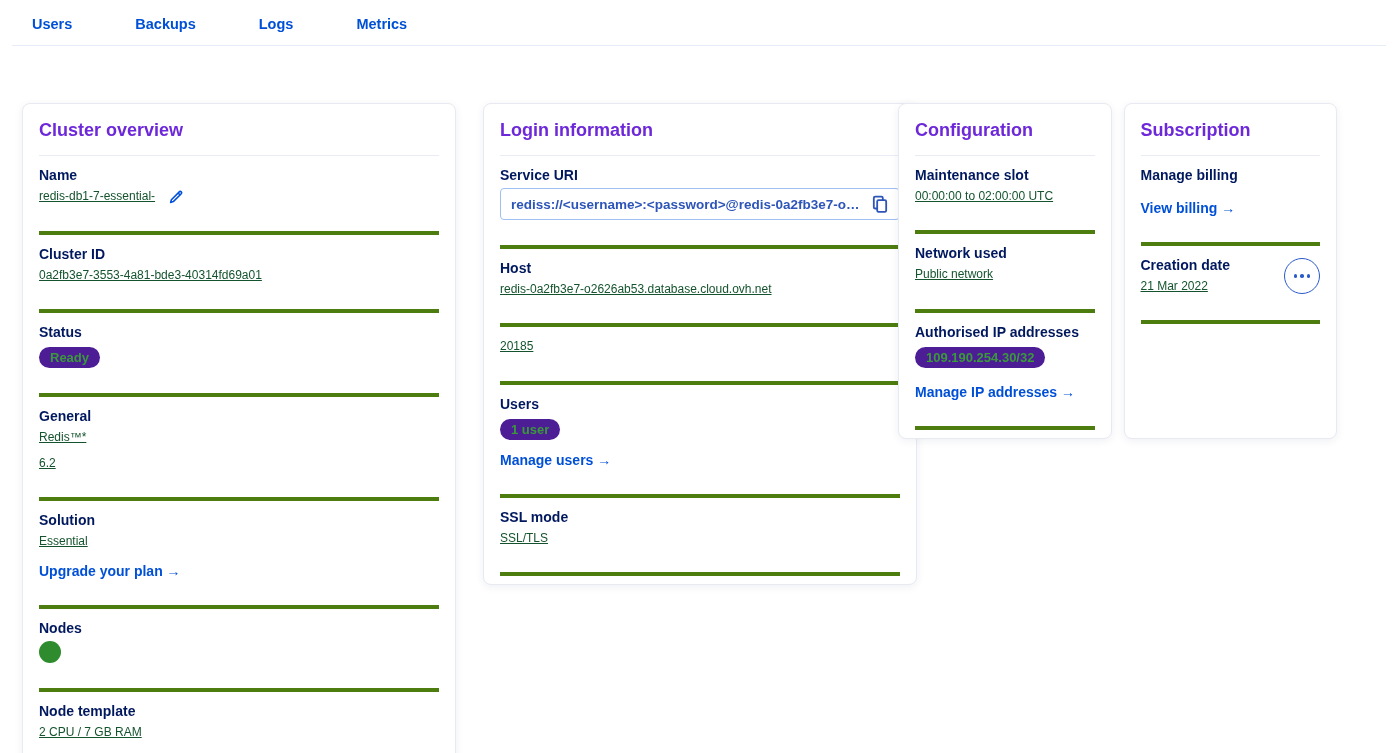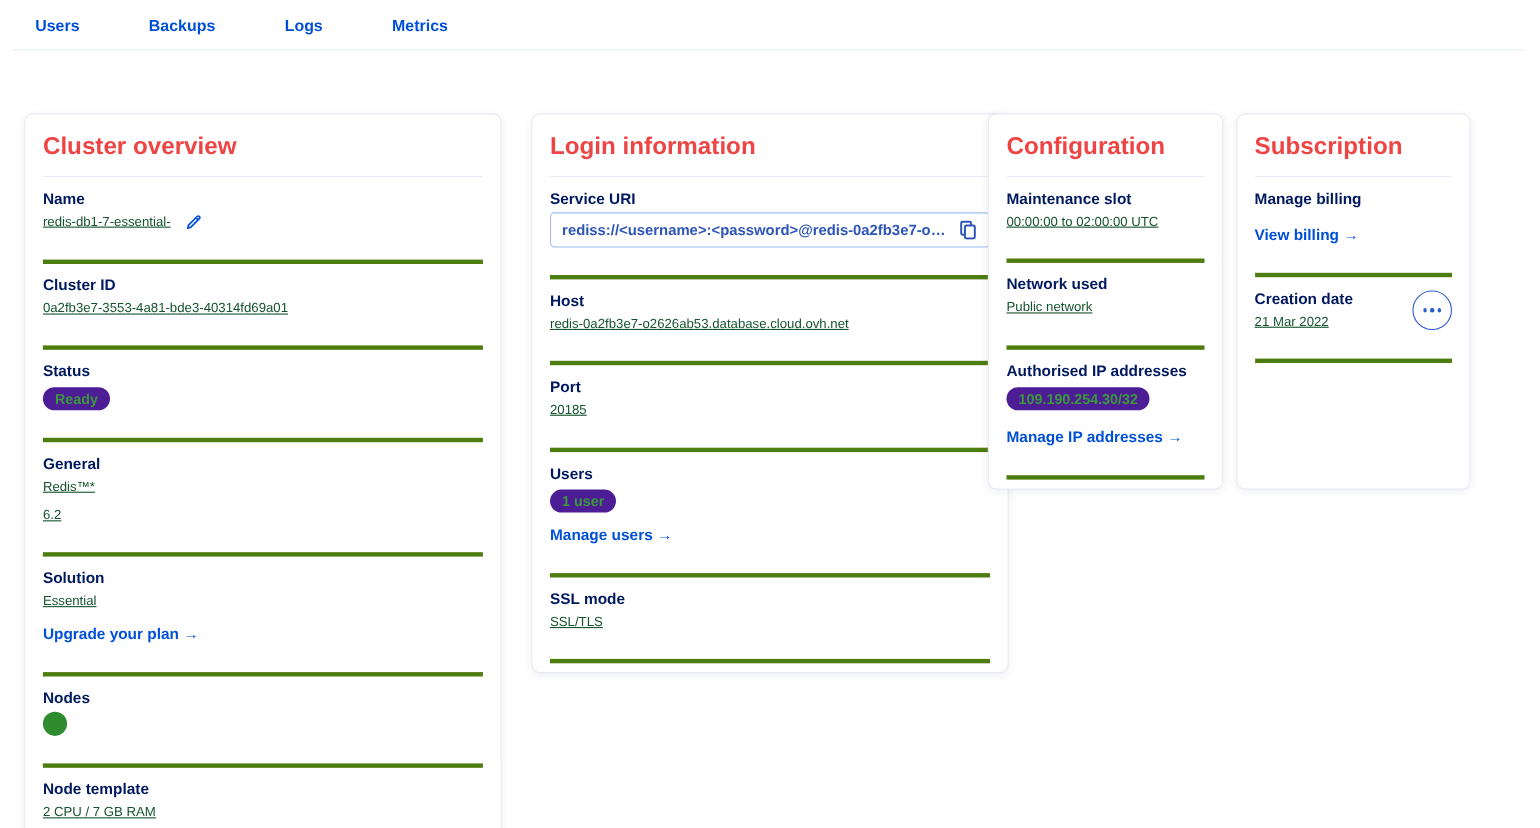--- a/index.html
+++ b/index.html
@@ -10,21 +10,21 @@
   
   .tabs { display:flex; align-items:flex-end; gap:23px; margin:0 14px 0 12px;
           border-bottom:1px solid #e7edf8; height:46px; padding-top:8px; }
   .tab { font-size:14.5px; font-weight:700; color:#0050d7; padding:10px 20px 12px;
          border-bottom:2px solid transparent; margin-bottom:-1px; cursor:pointer; white-space:nowrap; }
   .tab.active { border-bottom-color:#0050d7; }
 
   
   .card { position:absolute; background:#ffffff; border:1px solid #e8eaf2; border-radius:8px;
           box-shadow:0 2px 8px rgba(25,40,100,0.07); padding:0 16px 8px; }
-  .card-title { font-size:22px; font-weight:700; color:#ef4444; padding:16px 0 14px;
+  .card-title { font-size:18px; font-weight:700; color:#6d28d9; padding:16px 0 14px;
                 border-bottom:1px solid #e9ecf5; }
   .row { padding:11px 0 25px; border-bottom:4px solid #4d7c0f; }
   .label { font-size:14px; font-weight:700; color:#00185e; margin-bottom:5px; }
   .value { font-size:12px; color:#14532d; line-height:1.45;text-decoration:underline; }
   .value + .value { margin-top:8px; }
   .link { display:inline-block; font-size:14px; font-weight:700; color:#0050d7;
           text-decoration:none; cursor:pointer; margin-top:12px; }
   .badge { display:inline-block; background:#4c1d95; color:#3a9a3a; font-size:13px;
            font-weight:700; padding:3px 11px; border-radius:11px; margin-top:2px; }
 
@@ -133,21 +133,20 @@
         </span>
       </div>
     </div>
 
     <div class="row">
       <div class="label">Host</div>
       <div class="value">redis-0a2fb3e7-o2626ab53.database.cloud.ovh.net</div>
     </div>
 
     <div class="row">
-      <div class="label">Port</div>
       <div class="value">20185</div>
     </div>
 
     <div class="row">
       <div class="label">Users</div>
       <div><span class="badge">1 user</span></div>
       <a class="link">Manage users →</a>
     </div>
 
     <div class="row">

